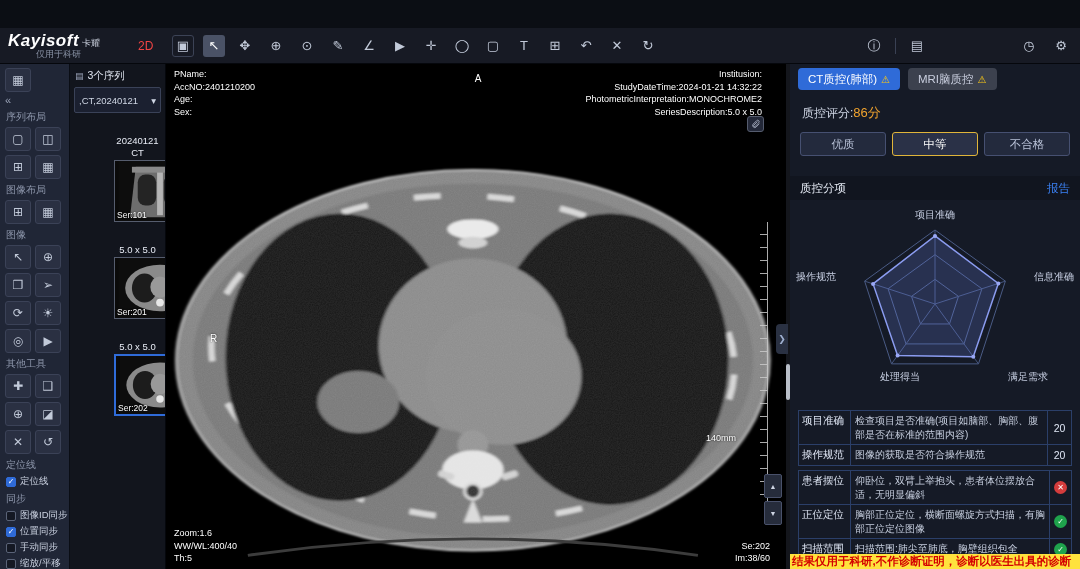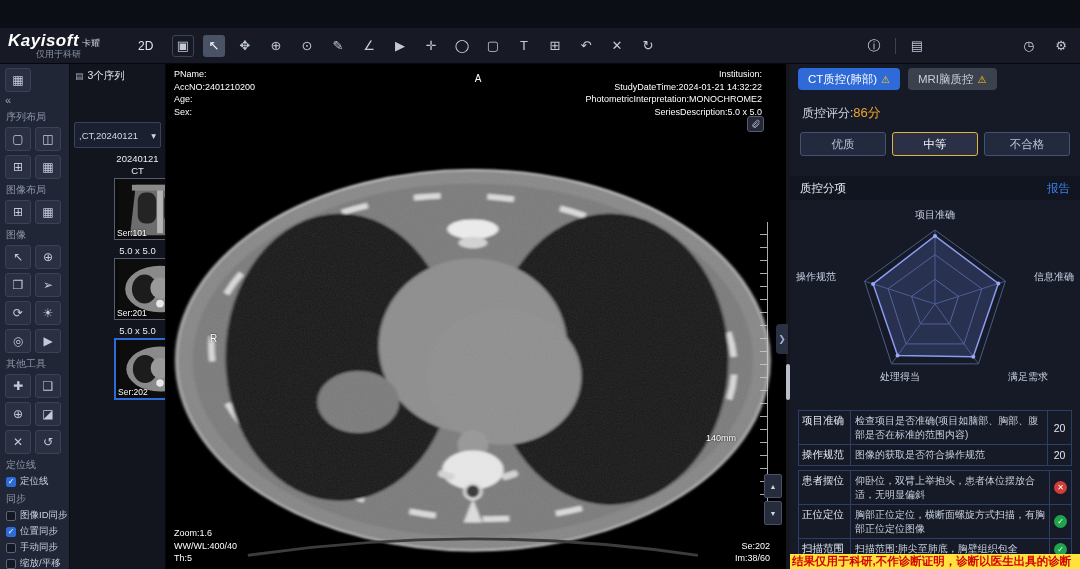--- a/index.html
+++ b/index.html
@@ -7,21 +7,21 @@
     font-family:"Liberation Sans","DejaVu Sans",sans-serif; }
   .root { width:1080px; height:569px; display:flex; flex-direction:column; }
 
   
   .topbar { height:36px; background:#171a24; display:flex; align-items:center;
     border-bottom:1px solid #05070c; flex:0 0 36px; padding:0 8px;margin-top:28px; }
   .logo-wrap { width:130px; line-height:1; }
   .logo { color:#fff; font-weight:bold; font-size:17px; font-style:italic; letter-spacing:0.5px; }
   .logo-cn { color:#cdd3e0; font-size:9px; margin-left:3px; }
   .logo-sub { color:#8a93a6; font-size:9px; margin-top:1px; padding-left:28px; }
-  .mode { color:#e5e5e5; font-size:12px; width:34px; cursor:pointer; }
+  .mode { color:#ef4444; font-size:12px; width:34px; cursor:pointer; }
   .tb-icons { display:flex; gap:9px; align-items:center; }
   .tbtn { width:22px; height:22px; display:flex; align-items:center; justify-content:center;
     color:#c2cad9; font-size:13px; border-radius:3px; cursor:pointer; }
   .tbtn.boxed { border:1px solid #3c4356; }
   .tbtn.active { background:#4a5266; color:#ffffff; }
   .tb-right { margin-left:auto; display:flex; align-items:center; gap:10px; }
   .tb-sep { width:1px; height:16px; background:#3a4154; }
   .tb-gap { width:70px; }
 
   
@@ -38,22 +38,22 @@
   .cbx { width:10px; height:10px; border:1px solid #5a6378; background:#141823; border-radius:2px;
     display:inline-flex; align-items:center; justify-content:center; flex:0 0 10px; }
   .cbx.checked { background:#2f6bd8; border-color:#2f6bd8; }
   .cbx.checked::after { content:"✓"; color:#fff; font-size:8px; line-height:1; }
   .cbx-label { color:#ccd3e2; font-size:9.5px; white-space:nowrap; }
 
   
   .series { width:96px; background:#12151d; border-right:1px solid #05070c; padding:3px 4px; overflow:hidden; }
   .series-head { display:flex; align-items:center; gap:4px; color:#dfe4ef; font-size:10.5px; padding:2px 1px 4px; }
   .series-dd { border:1px solid #3a4258; background:#1b2030; color:#cfd6e4; font-size:9.5px;
-    height:18px; display:flex; align-items:center; justify-content:space-between; padding:12px 4px; border-radius:2px; cursor:pointer;margin-top:35px; }
-  .thumb-block { margin-top:5px;padding-left:40px; }
+    height:18px; display:flex; align-items:center; justify-content:space-between; padding:12px 4px; border-radius:2px; cursor:pointer; }
+  .thumb-block { margin-top:22px;padding-left:40px; }
   .thumb-title { color:#e8ecf5; font-size:9.5px; text-align:center; line-height:1.25; }
   .thumb { position:relative; width:92px; height:62px; border:1px solid #565d6e; margin-top:1px; background:#0a0a0a; }
   .thumb.selected { border:2px solid #2f6bd8; }
   .thumb svg { display:block; width:100%; height:100%; }
   .thumb .ser { position:absolute; left:2px; bottom:1px; color:#fff; font-size:8.5px; text-shadow:0 0 2px #000; }
   .thumb .cnt { position:absolute; right:3px; bottom:1px; color:#fff; font-size:8.5px; text-shadow:0 0 2px #000; }
 
   
   .viewport { flex:1; position:relative; background:#000; min-width:0; }
   .viewport > svg.ct { position:absolute; inset:0; width:100%; height:100%; }

